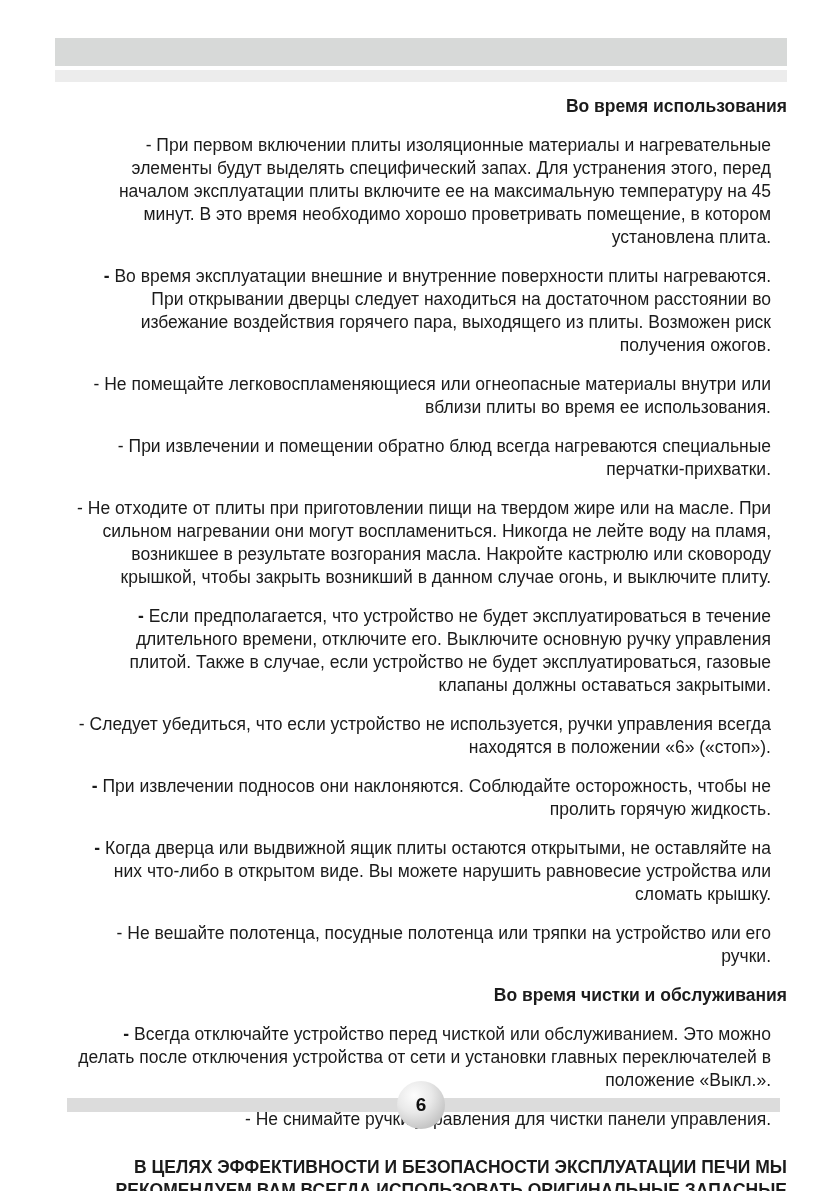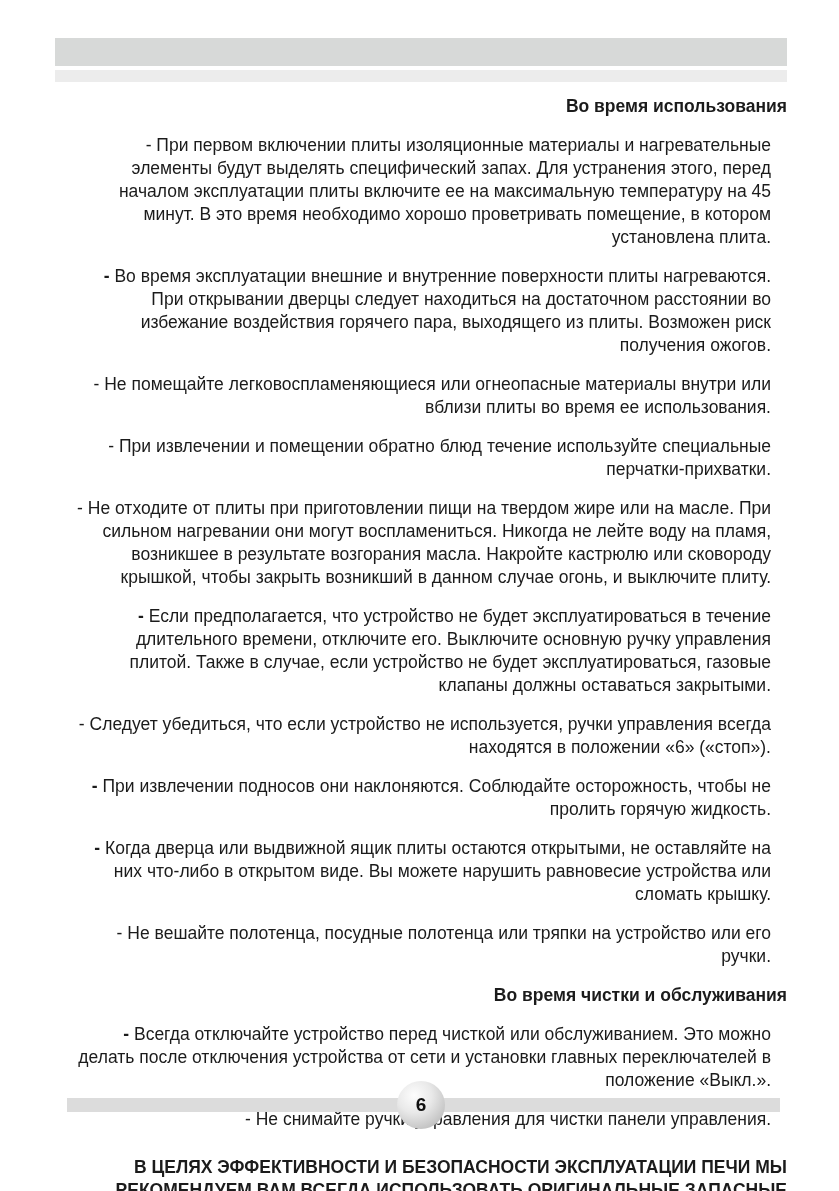--- a/index.html
+++ b/index.html
@@ -101,21 +101,21 @@
     <div class="bar-light"></div>
   </div>
 
   <div class="content">
 
     <h2 class="section-heading">Во время использования</h2>
 
     <p class="item"><span class="dash">-</span> <span>При первом включении плиты изоляционные материалы и нагревательные элементы будут выделять специфический запах. Для устранения этого, перед началом эксплуатации плиты включите ее на максимальную температуру на 45 минут. В это время необходимо хорошо проветривать помещение, в котором установлена плита.</span></p>
     <p class="item"><span class="dash dash--bold">-</span> <span>Во время эксплуатации внешние и внутренние поверхности плиты нагреваются. При открывании дверцы следует находиться на достаточном расстоянии во избежание воздействия горячего пара, выходящего из плиты. Возможен риск получения ожогов.</span></p>
     <p class="item"><span class="dash">-</span> <span>Не помещайте легковоспламеняющиеся или огнеопасные материалы внутри или вблизи плиты во время ее использования.</span></p>
-    <p class="item"><span class="dash">-</span> <span>При извлечении и помещении обратно блюд течение используйте специальные перчатки-прихватки.</span></p>
+    <p class="item"><span class="dash">-</span> <span>При извлечении и помещении обратно блюд всегда нагреваются специальные перчатки-прихватки.</span></p>
     <p class="item"><span class="dash">-</span> <span>Не отходите от плиты при приготовлении пищи на твердом жире или на масле. При сильном нагревании они могут воспламениться. Никогда не лейте воду на пламя, возникшее в результате возгорания масла. Накройте кастрюлю или сковороду крышкой, чтобы закрыть возникший в данном случае огонь, и выключите плиту.</span></p>
     <p class="item"><span class="dash dash--bold">-</span> <span>Если предполагается, что устройство не будет эксплуатироваться в течение длительного времени, отключите его. Выключите основную ручку управления плитой. Также в случае, если устройство не будет эксплуатироваться, газовые клапаны должны оставаться закрытыми.</span></p>
     <p class="item"><span class="dash">-</span> <span>Следует убедиться, что если устройство не используется, ручки управления всегда находятся в положении «6» («стоп»).</span></p>
     <p class="item"><span class="dash dash--bold">-</span> <span>При извлечении подносов они наклоняются. Соблюдайте осторожность, чтобы не пролить горячую жидкость.</span></p>
     <p class="item"><span class="dash dash--bold">-</span> <span>Когда дверца или выдвижной ящик плиты остаются открытыми, не оставляйте на них что-либо в открытом виде. Вы можете нарушить равновесие устройства или сломать крышку.</span></p>
     <p class="item"><span class="dash">-</span> <span>Не вешайте полотенца, посудные полотенца или тряпки на устройство или его ручки.</span></p>
 
     <h2 class="section-heading spaced">Во время чистки и обслуживания</h2>
 
     <p class="item"><span class="dash dash--bold">-</span> <span>Всегда отключайте устройство перед чисткой или обслуживанием. Это можно делать после отключения устройства от сети и установки главных переключателей в положение «Выкл.».</span></p>

